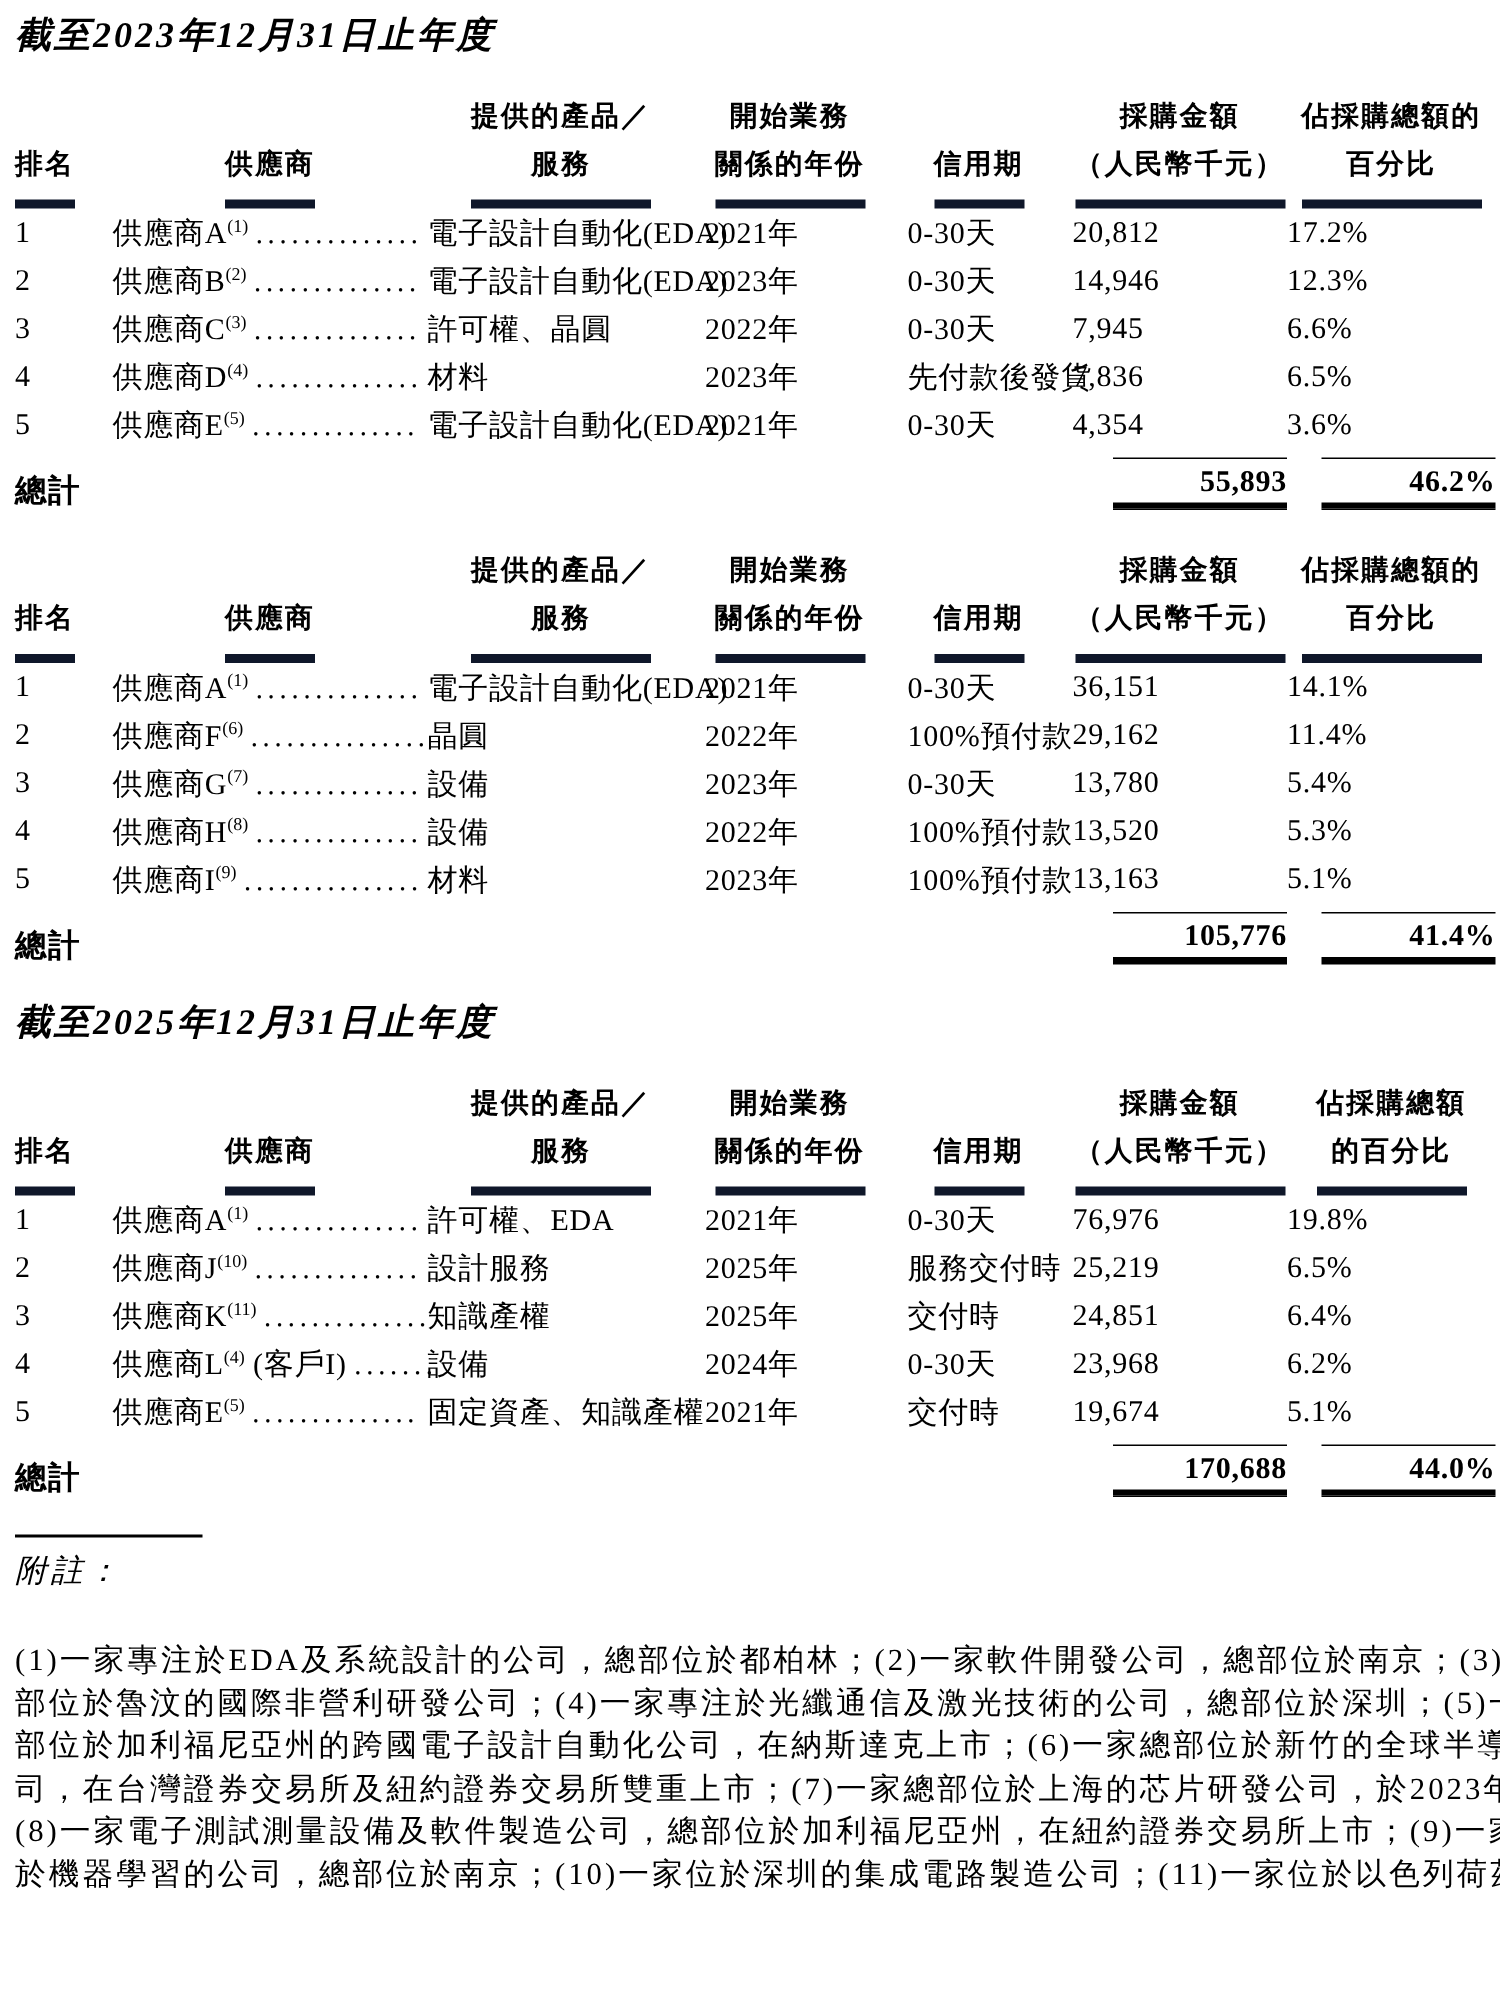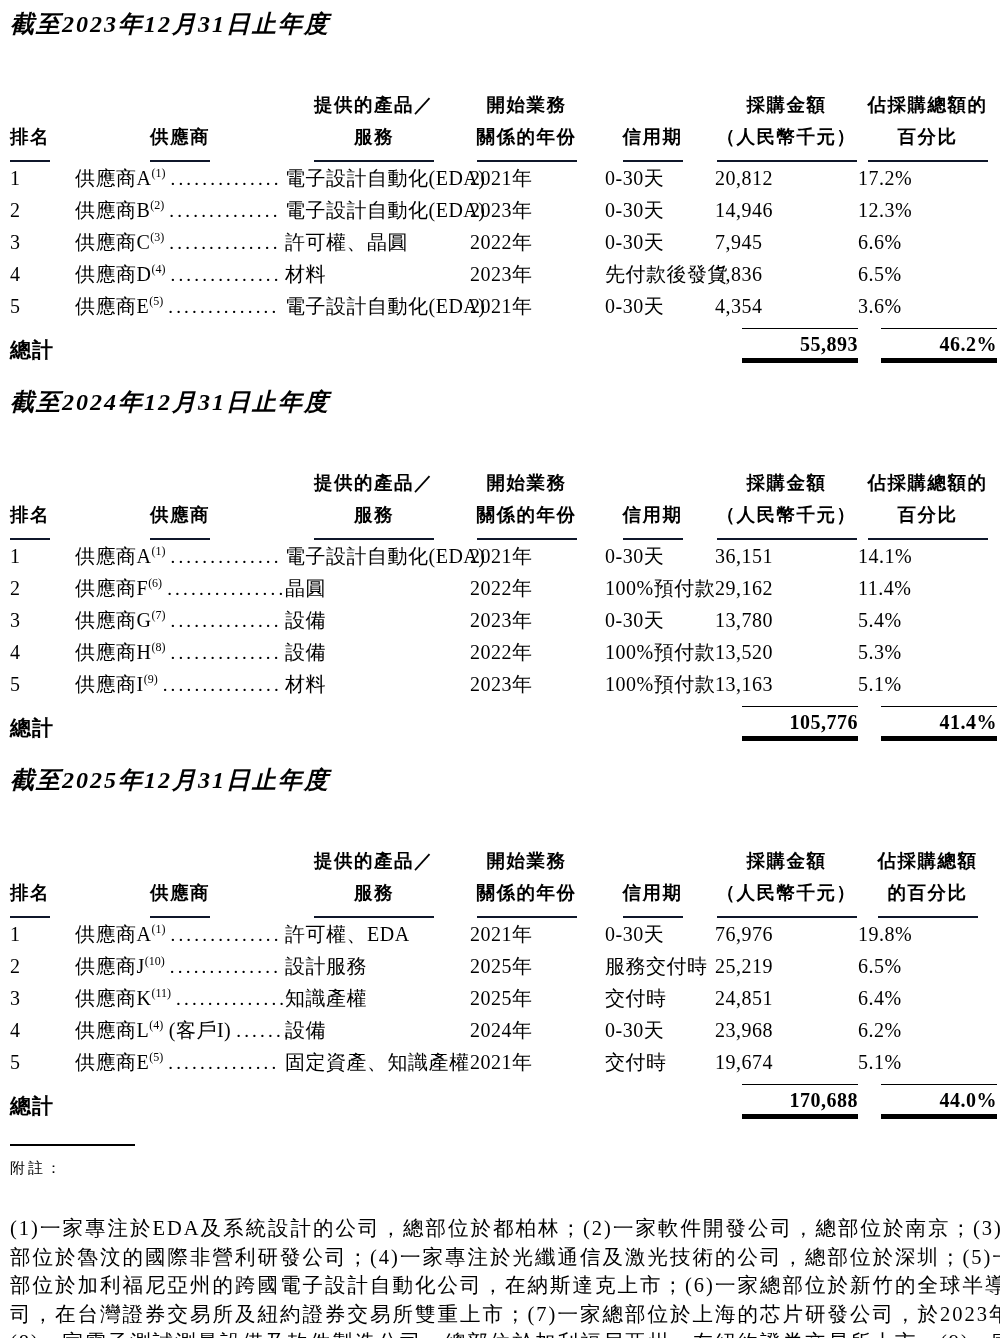--- a/index.html
+++ b/index.html
@@ -29,25 +29,24 @@
   }
   th.c-rank  { width: 65px;  text-align: left; }
   th.c-sup   { width: 210px; text-align: center; }
   th.c-prod  { width: 178px; text-align: center; }
   th.c-year  { width: 127px; text-align: center; }
   th.c-credit{ width: 125px; text-align: center; }
   th.c-amt   { width: 143px; text-align: center; }
   th.c-pct   { width: 139px; text-align: center; }
   .hd {
     display: inline-block;
-    border-bottom: 2px solid #0f172a;
+    border-bottom: 6px solid #0f172a;
     padding-bottom: 7px;
     letter-spacing: 1.5px;
     line-height: 32px;
-    margin-top: 27px;
   }
   .hd .l { display: block; }
 
   tbody td {
     height: 32px; vertical-align: middle;
     font-size: 20px; letter-spacing: 0.5px; white-space: nowrap;
     overflow: visible;
   }
   tbody td.c-year   { padding-left: 7px; }
   tbody td.c-credit { padding-left: 15px; }
@@ -65,21 +64,21 @@
     font-weight: bold; letter-spacing: 0.5px;
   }
   .dbl {
     display: block; margin-top: 2px; height: 5px;
     border-top: 4px solid #000; border-bottom: 1.5px solid #000;
   }
 
   
   .notes { margin-top: 24px; }
   .notes-rule { width: 125px; border-top: 2px solid #000; margin-bottom: 9px; }
-  .notes-label { font-size: 15px; letter-spacing: 3px; line-height: 26px; }
+  .notes-label { font-style: italic; font-size: 21px; letter-spacing: 3px; line-height: 26px; }
   .note-lines { margin-top: 33px; width: 990px; overflow: hidden; }
   .note-line { white-space: nowrap; font-size: 20.5px; line-height: 28.5px; letter-spacing: 2px; }
 </style>
 </head>
 <body>
 
 <div class="page">
 
   <section class="sec">
     <h2 class="sec-title">截至2023年12月31日止年度</h2>
@@ -150,21 +149,20 @@
             <td></td>
             <td></td>
           <td class="c-amt"><span class="tot"><span>55,893</span><span class="dbl"></span></span></td>
           <td class="c-pct"><span class="tot"><span>46.2%</span><span class="dbl"></span></span></td>
         </tr>
       </tfoot>
     </table>
   </section>
 
   <section class="sec">
-    <h2 class="sec-title">截至2024年12月31日止年度</h2>
     <table class="sup">
       <thead>
         <tr>
           <th class="c-rank"><span class="hd">排名</span></th>
           <th class="c-sup"><span class="hd">供應商</span></th>
           <th class="c-prod"><span class="hd"><span class="l">提供的產品／</span><span class="l">服務</span></span></th>
           <th class="c-year"><span class="hd"><span class="l">開始業務</span><span class="l">關係的年份</span></span></th>
           <th class="c-credit"><span class="hd">信用期</span></th>
           <th class="c-amt"><span class="hd"><span class="l">採購金額</span><span class="l">（人民幣千元）</span></span></th>
           <th class="c-pct"><span class="hd"><span class="l">佔採購總額的</span><span class="l">百分比</span></span></th>

